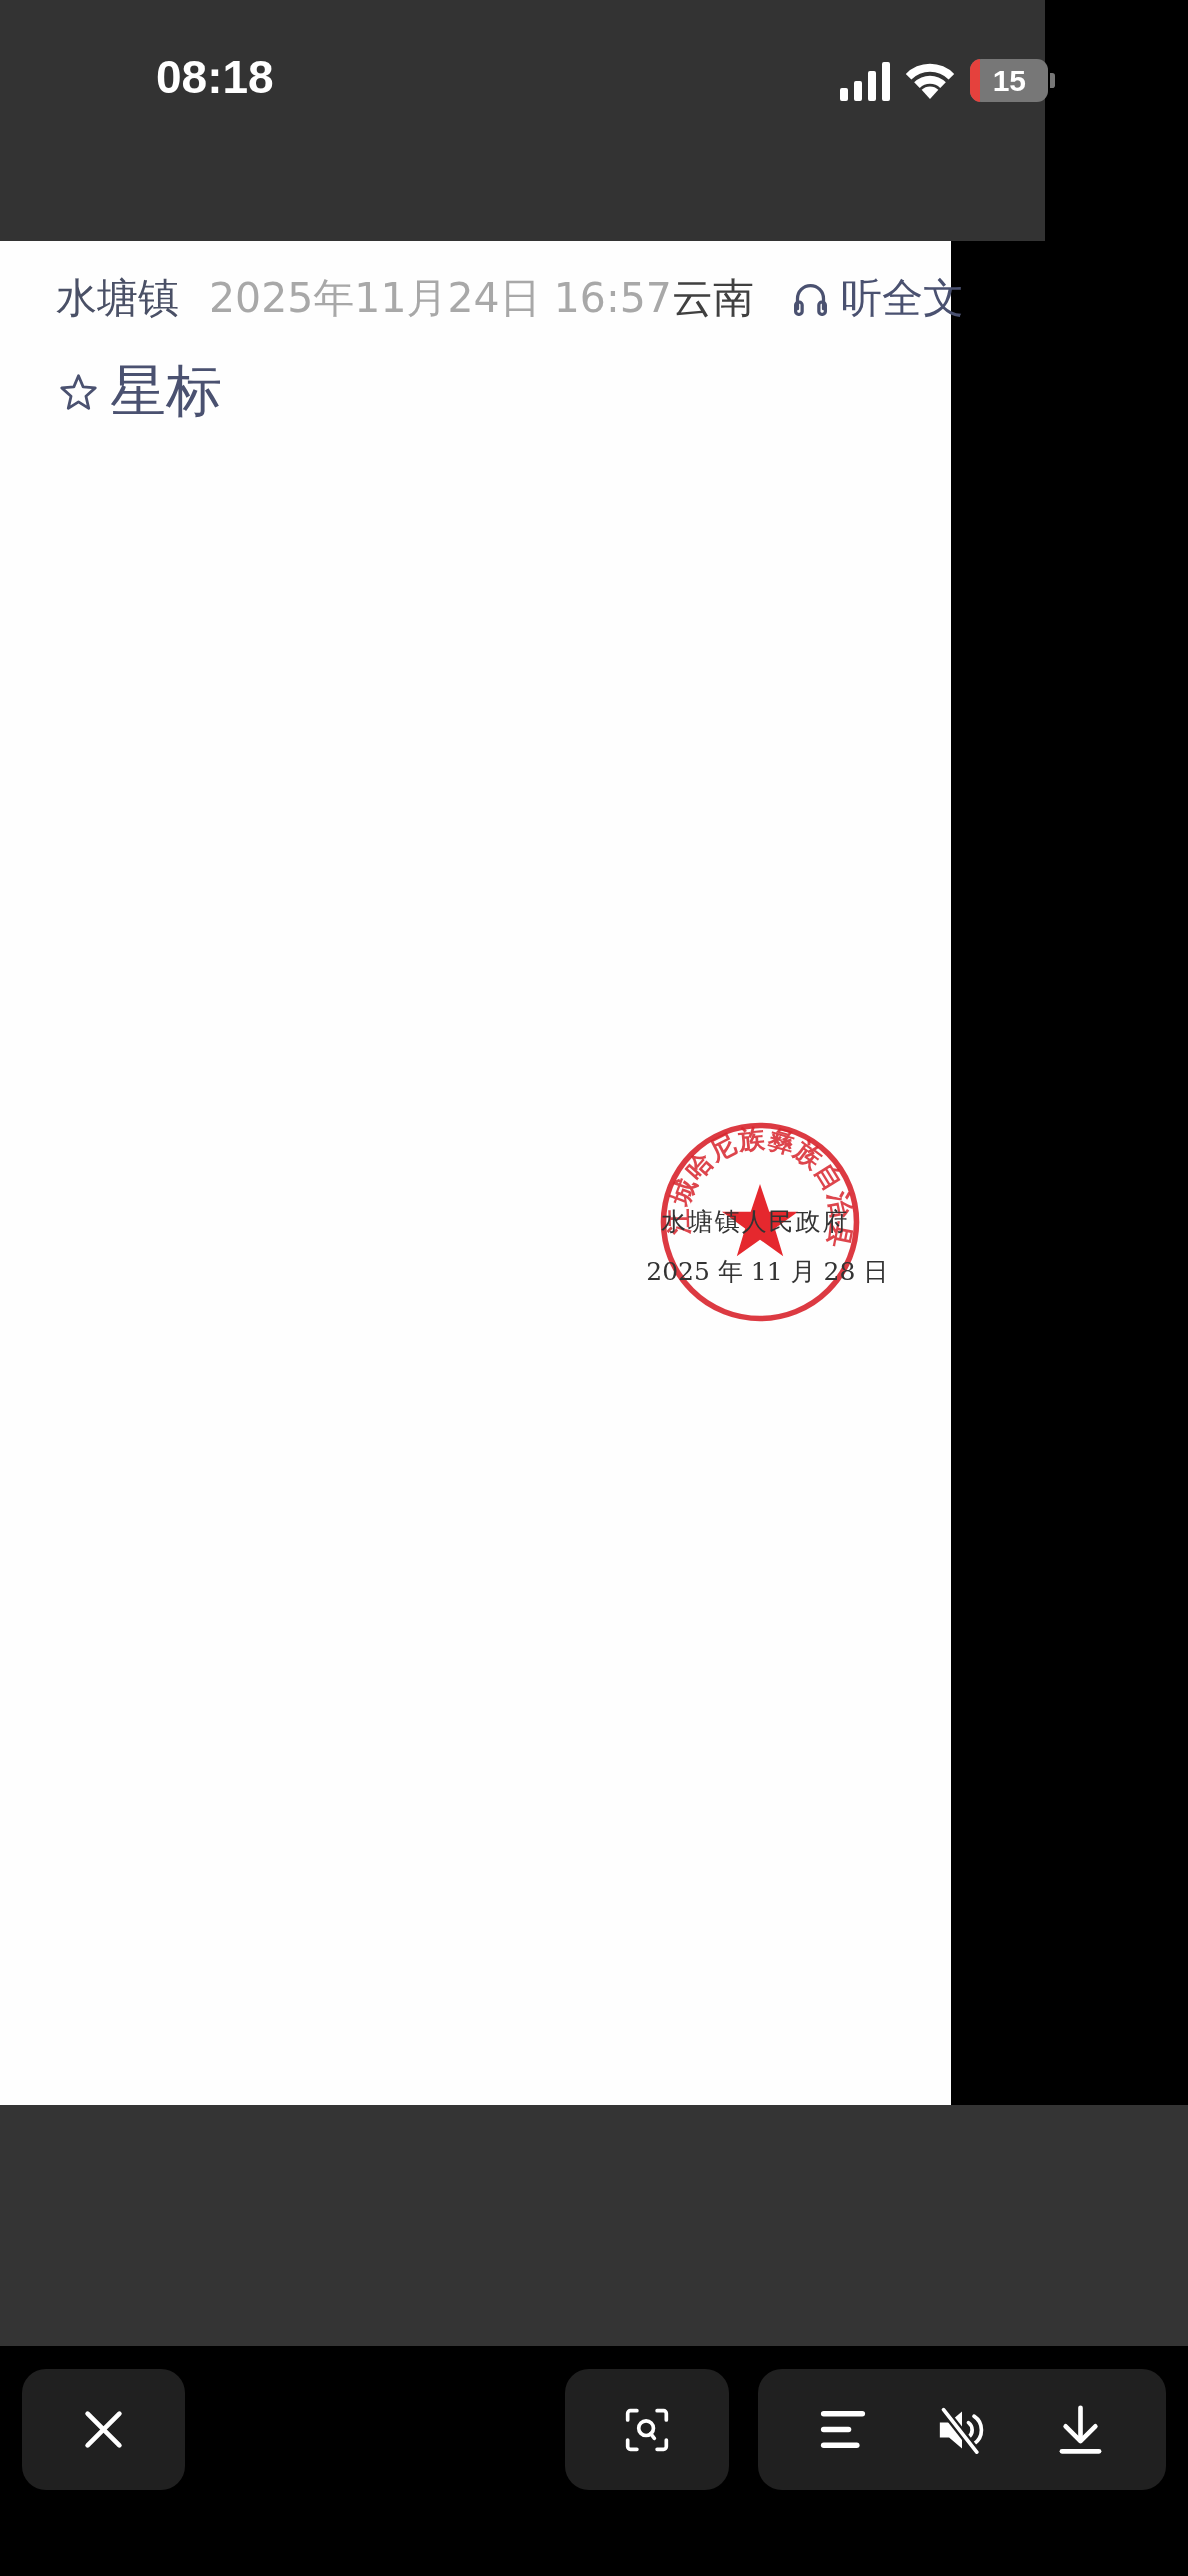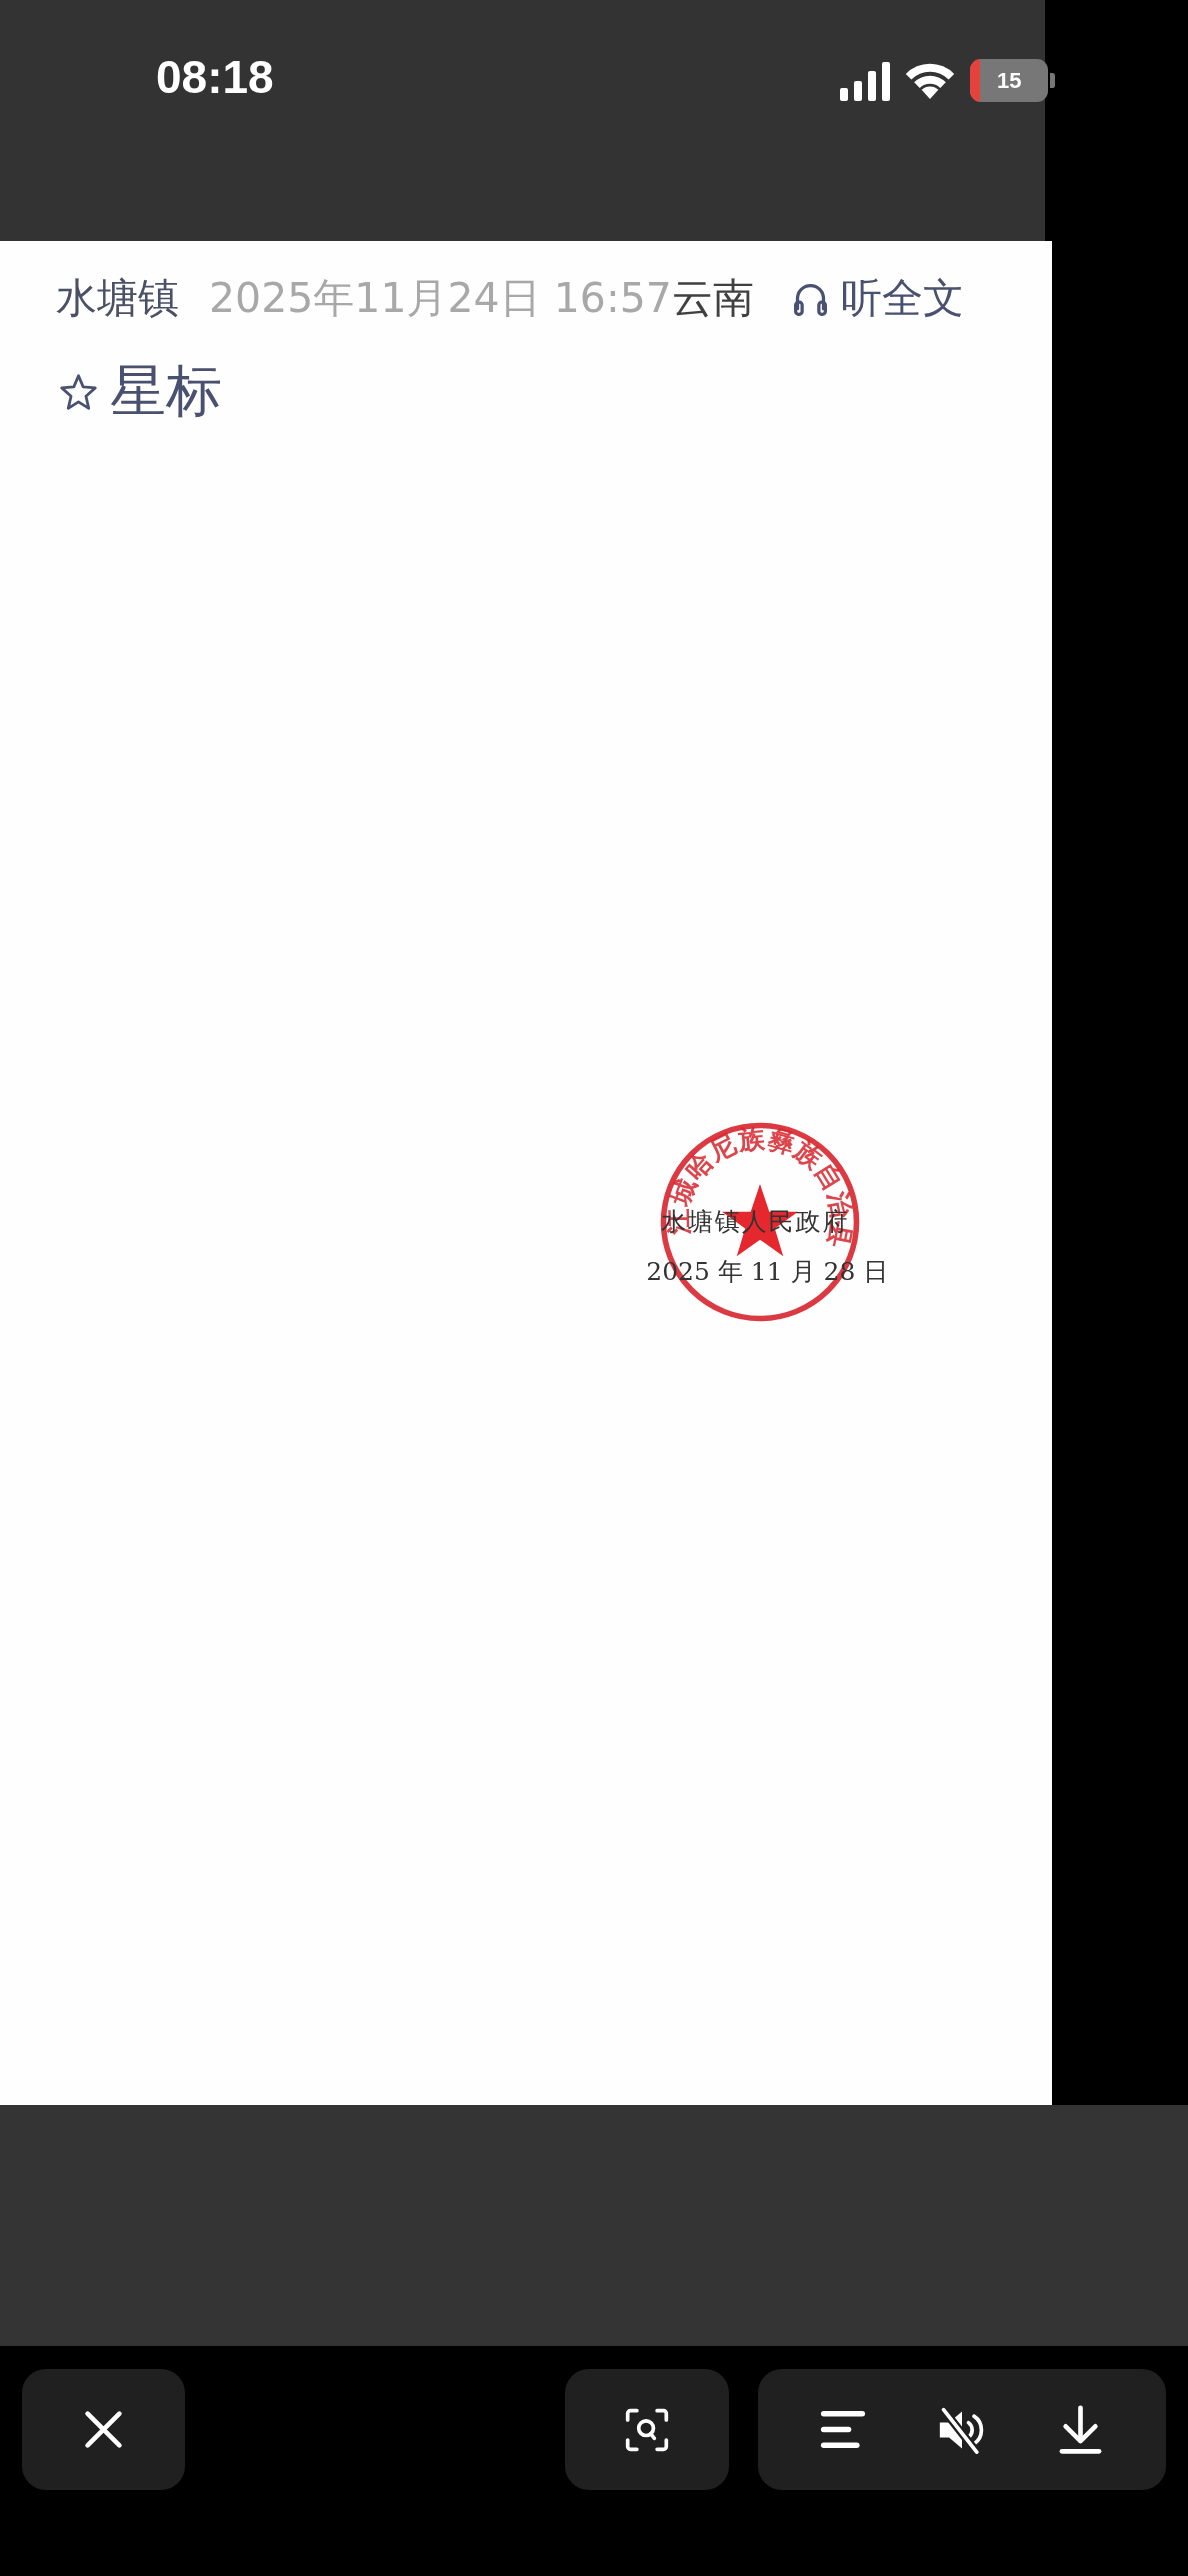--- a/index.html
+++ b/index.html
@@ -7,25 +7,25 @@
   body { position: relative; font-family: "DejaVu Sans", "Liberation Sans", sans-serif; }
 
   
   .status-bar { position: absolute; left: 0; top: 0; width: 1045px; height: 241px; background: #333333; }
   .clock { position: absolute; left: 156px; top: 50px; font-size: 46px; color: #fff; font-family: "Liberation Sans", sans-serif; font-weight: 700; letter-spacing: 0px; }
   .sys-icons { position: absolute; left: 840px; top: 58px; height: 45px; display: flex; align-items: center; gap: 13px; }
   .signal { display: flex; align-items: flex-end; gap: 5.6px; height: 41px; }
   .signal i { display: block; width: 8.4px; background: #fff; border-radius: 1.9px; }
   .battery { position: relative; width: 78px; height: 43px; border-radius: 11px; background: #777; overflow: hidden; }
   .battery .level { position: absolute; left: 0; top: 0; bottom: 0; width: 9.3px; background: #e5413d; }
-  .battery .num { position: absolute; left: 0; right: 0; top: 0; bottom: 0; display: flex; align-items: center; justify-content: center; color: #fff; font-weight: 700; font-size: 22px; font-family: "Liberation Sans", sans-serif; }
+  .battery .num { position: absolute; left: 0; right: 0; top: 0; bottom: 0; display: flex; align-items: center; justify-content: center; color: #fff; font-weight: 700; font-size: 30px; font-family: "Liberation Sans", sans-serif; }
   .battery-tip { width: 4.6px; height: 15px; background: #777; border-radius: 0 2.8px 2.8px 0; margin-left: -11px; }
 
   
-  .content { position: absolute; left: 0; top: 241px; width: 1052px; height: 1864px; background: #fefefe; }
+  .content { position: absolute; left: 0; top: 241px; width: 951px; height: 1864px; background: #fefefe; }
   .meta-row { position: absolute; left: 56px; top: 30px; display: flex; align-items: center; font-size: 41px; white-space: nowrap; }
   .author { color: #4a5066; margin-right: 30px; }
   .meta-date { color: #a8a8a8; }
   .meta-loc { color: #404040; margin-right: 37px; }
   .listen { display: flex; align-items: center; color: #4a5170; cursor: pointer; }
   .listen svg { margin-right: 11px; }
   .star-row { position: absolute; left: 58px; top: 113px; display: flex; align-items: center; font-size: 56px; color: #4a5170; cursor: pointer; }
   .star-row svg { margin-right: 11px; }
 
   .doc-title { position: absolute; left: 0; width: 1189px; top: 436px; text-align: center; font-family: "DejaVu Serif", "Liberation Serif", serif; font-weight: 700; font-size: 37px; color: #111; }

